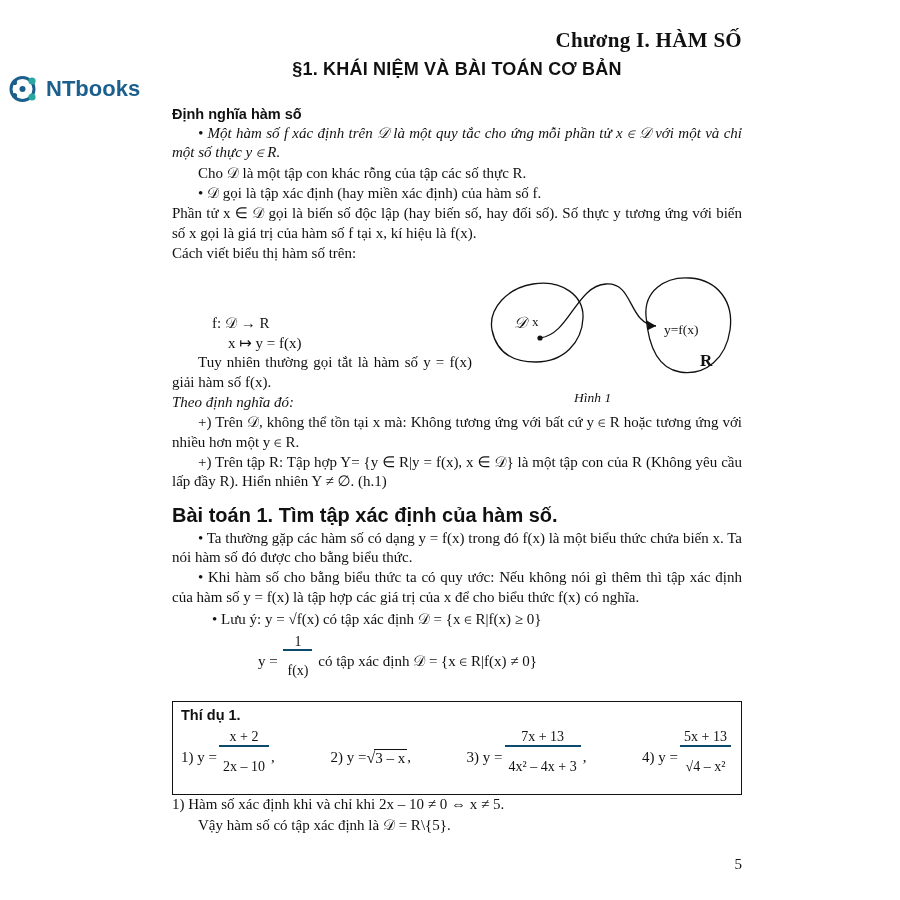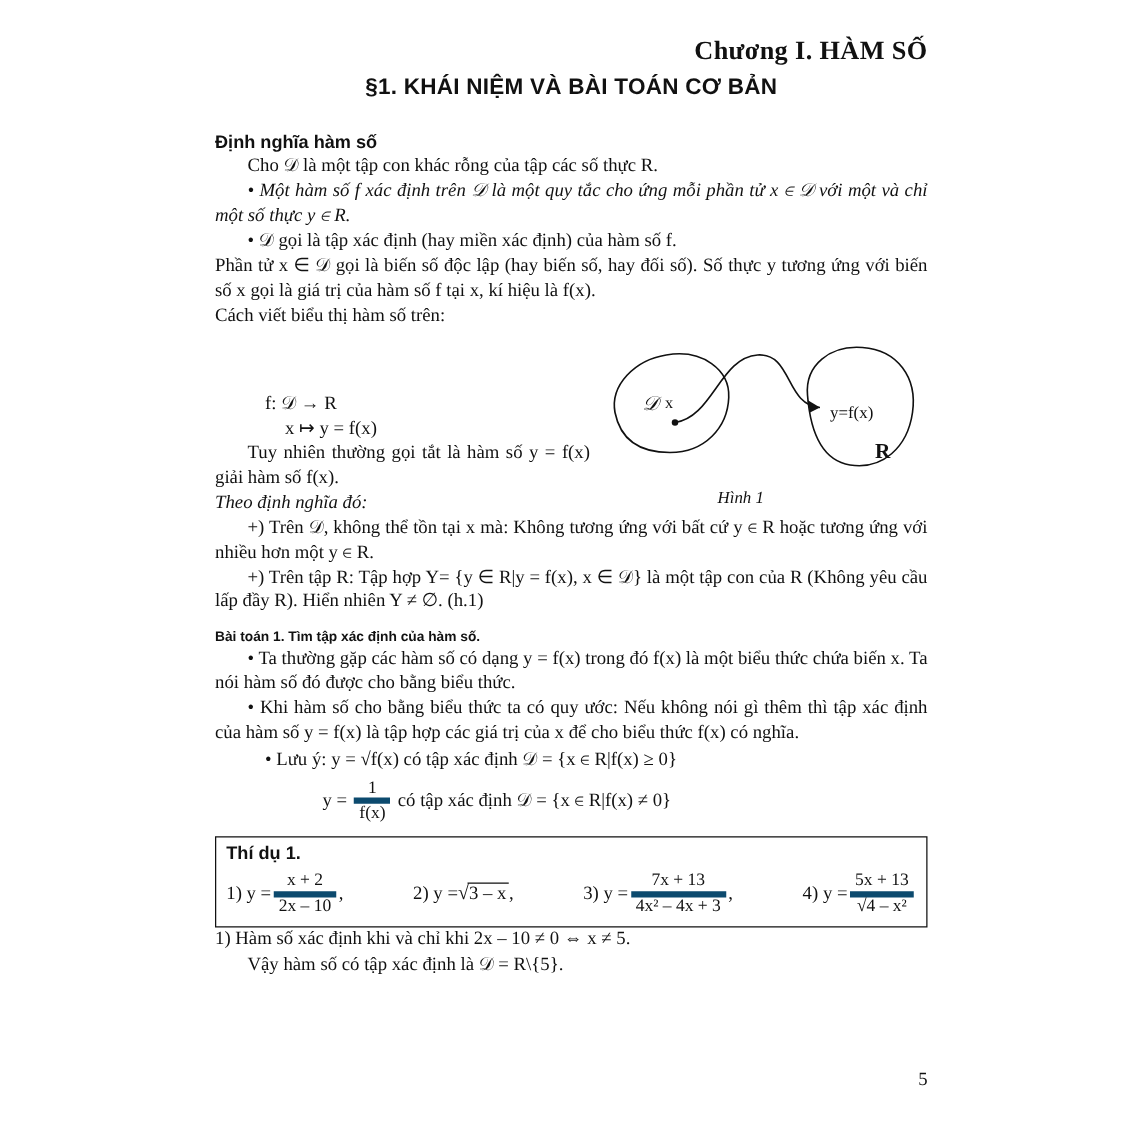--- a/index.html
+++ b/index.html
@@ -68,21 +68,21 @@
     letter-spacing: 0.2px;
   }
   h3.sub {
     font-family: "Liberation Sans", sans-serif;
     font-size: 14.5px;
     font-weight: bold;
     margin: 4px 0 2px 0;
   }
   h3.bai {
     font-family: "Liberation Sans", sans-serif;
-    font-size: 11px;
+    font-size: 20px;
     font-weight: bold;
     margin: 12px 0 2px 0;
   }
   p {
     margin: 0 0 1px 0;
     font-size: 15px;
     line-height: 1.29;
     text-align: justify;
   }
   p.ind {
@@ -123,21 +123,21 @@
   
   .frac {
     display: inline-block;
     vertical-align: middle;
     text-align: center;
     line-height: 1.12;
     font-size: 14px;
     margin: 0 2px;
   }
   .frac .num { display: block; padding: 0 4px; }
-  .frac .den { display: block; border-top: 5px solid #0c4a6e; padding: 0 4px; }
+  .frac .den { display: block; border-top: 2px solid #0c4a6e; padding: 12px 4px; }
   .sqrt {
     display: inline-block;
     border-top: 1px solid #111;
     padding: 0 2px 0 1px;
     margin-left: -1px;
   }
   .radsign { font-size: 16px; }
 
   
   .example-box {
@@ -182,30 +182,43 @@
     right: 158px;
     top: 856px;
     font-size: 15px;
   }
 </style>
 </head>
 <body>
 
 <div class="page">
 
+  <div class="logo">
+    <span class="logo-mark">
+      <svg width="34" height="34" viewBox="0 0 34 34">
+        <circle cx="14.5" cy="17" r="11.5" fill="none" stroke="#1b5f8c" stroke-width="3"></circle>
+        <circle cx="24" cy="9" r="3.6" fill="#2aa7a0"></circle>
+        <circle cx="24" cy="25" r="3.6" fill="#2aa7a0"></circle>
+        <circle cx="6.5" cy="10.5" r="2.6" fill="#1b5f8c"></circle>
+        <circle cx="6.5" cy="23.5" r="2.6" fill="#1b5f8c"></circle>
+        <circle cx="14.5" cy="17" r="3" fill="#1b5f8c"></circle>
+      </svg>
+    </span>
+    <span class="logo-text">NTbooks</span>
+  </div>
 
   <div class="content">
 
     <h1 class="chapter">Chương I. HÀM SỐ</h1>
     <h2 class="section">§1. KHÁI NIỆM VÀ BÀI TOÁN CƠ BẢN</h2>
 
     <h3 class="sub">Định nghĩa hàm số</h3>
 
+    <p class="ind it">• Một hàm số f xác định trên 𝒟 là một quy tắc cho ứng mỗi phần tử x ∈ 𝒟 với một và chỉ một số thực y ∈ R.</p>
     <p class="ind">Cho 𝒟 là một tập con khác rỗng của tập các số thực R.</p>
-    <p class="ind it">• Một hàm số f xác định trên 𝒟 là một quy tắc cho ứng mỗi phần tử x ∈ 𝒟 với một và chỉ một số thực y ∈ R.</p>
     <p class="ind">• 𝒟 gọi là tập xác định (hay miền xác định) của hàm số f.</p>
     <p>Phần tử x ∈ 𝒟 gọi là biến số độc lập (hay biến số, hay đối số). Số thực y tương ứng với biến số x gọi là giá trị của hàm số f tại x, kí hiệu là f(x).</p>
     <p>Cách viết biểu thị hàm số trên:</p>
 
     <div class="flowrow">
       <div class="narrow">
         <p class="mathline indent1">f: 𝒟 → R</p>
         <p class="mathline indent2">x ↦ y = f(x)</p>
         <p class="ind">Tuy nhiên thường gọi tắt là hàm số y = f(x) giải hàm số f(x).</p>
         <p class="it">Theo định nghĩa đó:</p>

